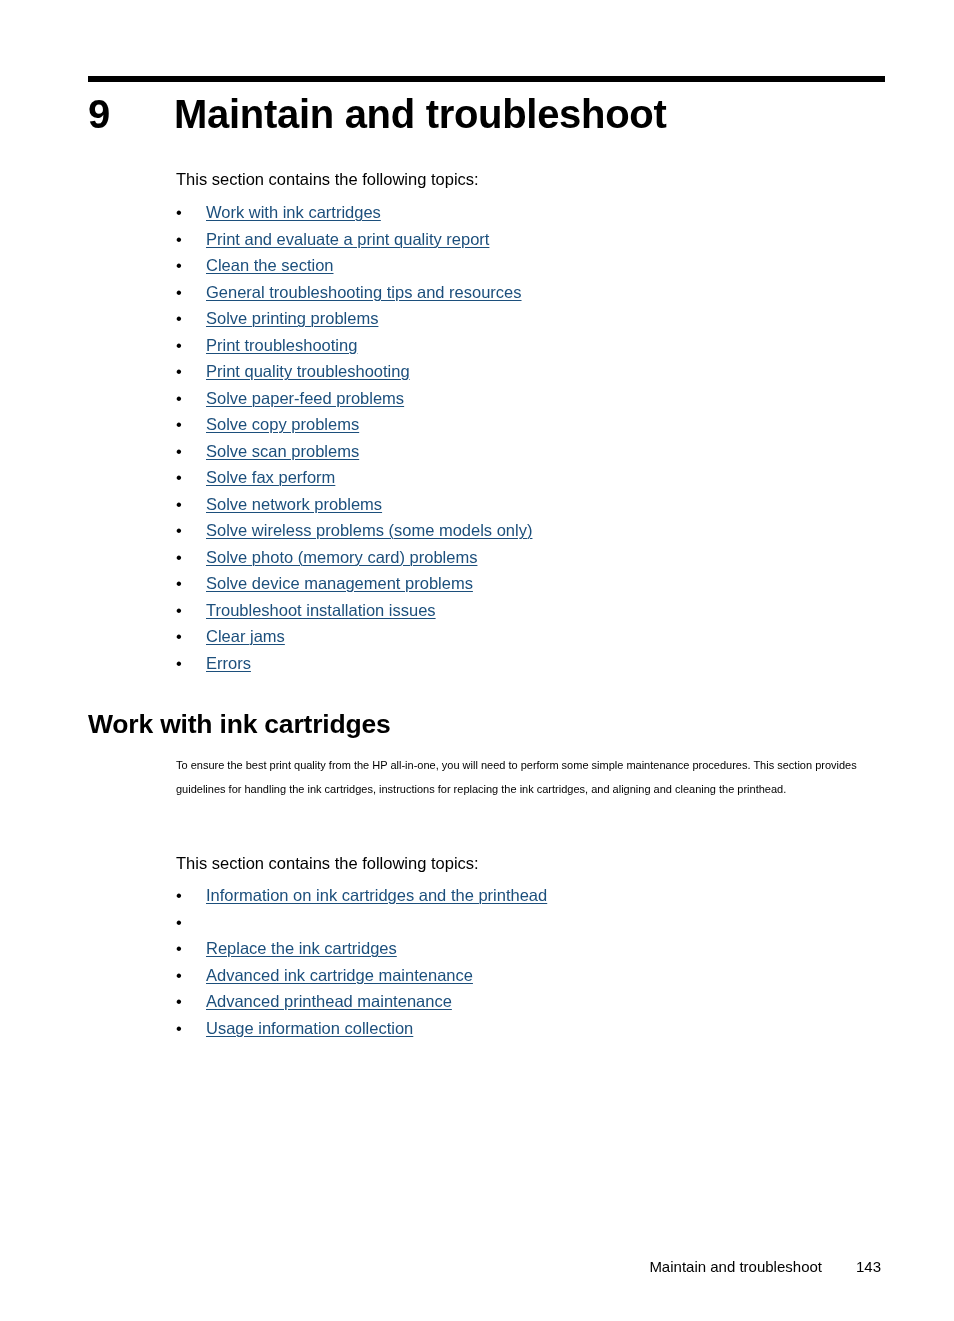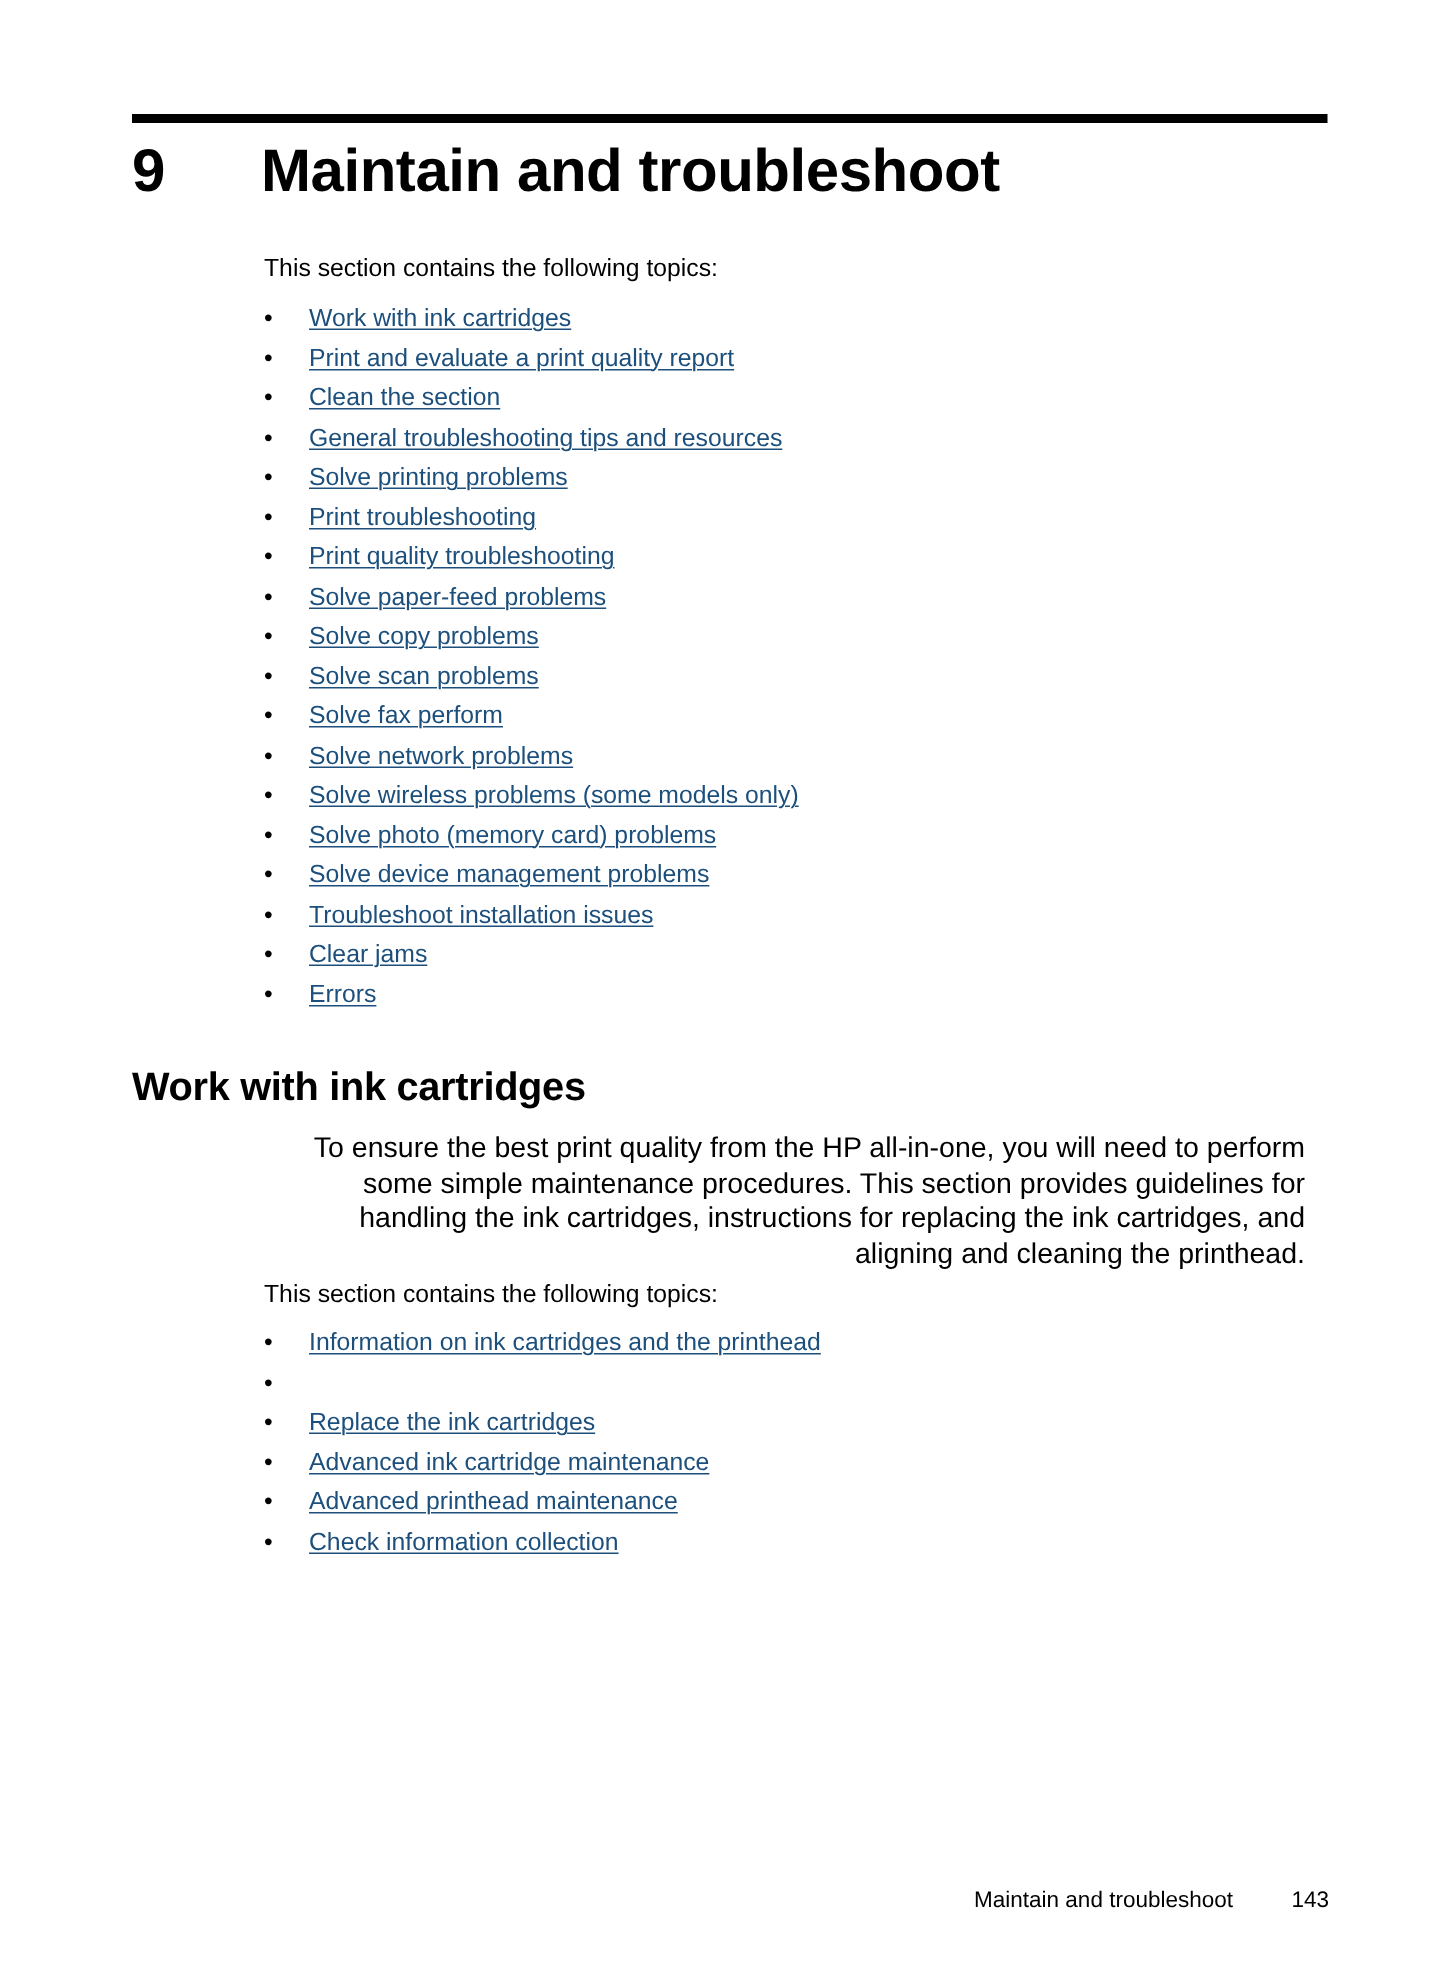--- a/index.html
+++ b/index.html
@@ -115,23 +115,23 @@
     font-weight: bold;
     line-height: 32px;
     letter-spacing: -0.2px;
   }
 
   .section-para {
     position: absolute;
     left: 176px;
     top: 754px;
     width: 694px;
-    font-size: 19px;
+    font-size: 11px;
     line-height: 23.5px;
-    text-align: right;
+    text-align: left;
   }
 
   .intro-2 {
     position: absolute;
     left: 176px;
     top: 852px;
     width: 700px;
     font-size: 16.5px;
     line-height: 23px;
   }
@@ -146,21 +146,21 @@
     justify-content: flex-end;
     align-items: baseline;
     font-size: 15px;
     line-height: 20px;
   }
   .footer-chapter {
     margin-right: 34px;
   }
   .footer-pagenum {
     min-width: 30px;
-    text-align: right;
+    text-align: left;
   }
 </style>
 </head>
 <body>
 
 <div class="page">
 
   <div class="chapter-rule"></div>
 
   <div class="chapter-header">
@@ -266,21 +266,21 @@
       <div class="toc-item">
         <span class="toc-bullet">•</span>
         <span class="toc-link">Advanced ink cartridge maintenance</span>
       </div>
       <div class="toc-item">
         <span class="toc-bullet">•</span>
         <span class="toc-link">Advanced printhead maintenance</span>
       </div>
       <div class="toc-item">
         <span class="toc-bullet">•</span>
-        <span class="toc-link">Check information collection</span>
+        <span class="toc-link">Usage information collection</span>
       </div>
     </div>
 
   <div class="footer">
     <span class="footer-chapter">Maintain and troubleshoot</span>
     <span class="footer-pagenum">143</span>
   </div>
 
 </div>
 

